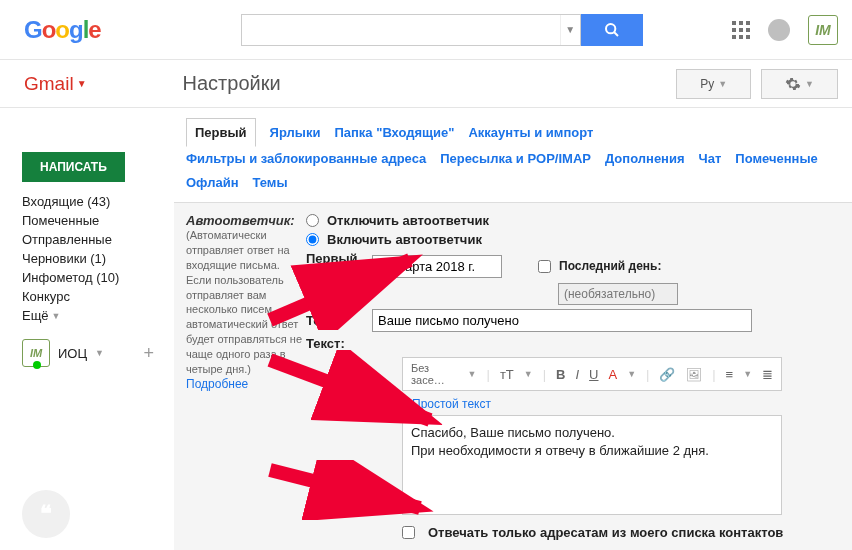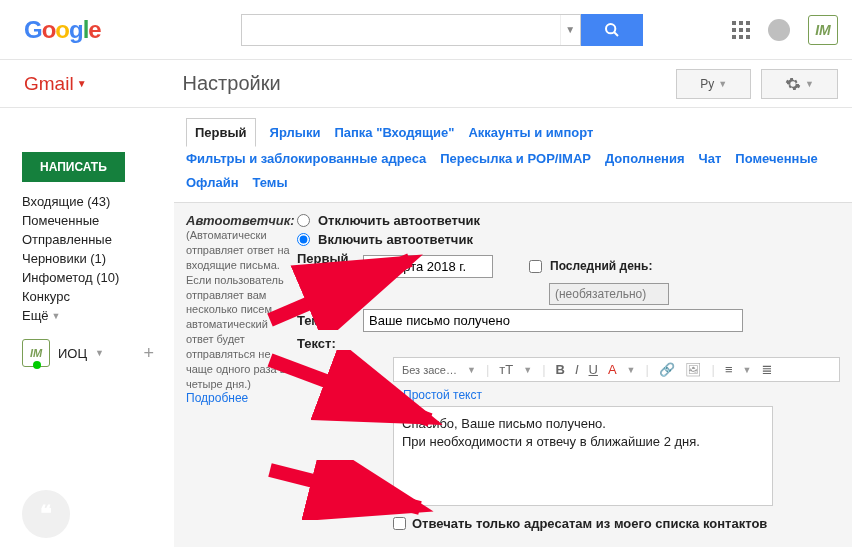--- a/index.html
+++ b/index.html
@@ -60,26 +60,26 @@
 .radio-row input{margin:0;}
 .field-row{display:flex;align-items:center;gap:8px;margin:4px 0;font-size:13px;}
 .field-label{width:58px;font-weight:bold;}
 .date-input,.text-input{border:1px solid #999;padding:3px 5px;font-size:13px;background:#fff;}
 .date-input{width:130px;}
 .text-input{width:380px;}
 .last-day-label{font-size:12px;font-weight:bold;}
 .last-day-input{border:1px solid #999;background:#eee;padding:3px 5px;font-size:12px;color:#777;width:120px;}
 .text-label{font-weight:bold;font-size:13px;}
 
-.editor-toolbar{margin-top:6px;margin-left:96px;width:447px;background:#fff;border:1px solid #ccc;padding:4px 8px;display:flex;align-items:center;gap:10px;color:#666;font-size:13px;}
+.editor-toolbar{margin-top:6px;margin-left:96px;width:380px;background:#fff;border:1px solid #ccc;padding:4px 8px;display:flex;align-items:center;gap:10px;color:#666;font-size:13px;}
 .tb-font{font-size:11px;}
 .tb-sep{color:#ddd;}
 .plain-text{color:#1a73e8;font-size:12px;margin:6px 0 4px 96px;display:block;}
 .editor-body{margin-left:96px;width:380px;min-height:100px;background:#fff;border:1px solid #ccc;padding:8px;font-size:13px;line-height:1.4;white-space:pre-wrap;}
-.contacts-row{margin:10px 0 0 96px;display:flex;align-items:center;gap:6px;font-size:13px;font-weight:bold;}
+.contacts-row{margin:10px 0 0 96px;display:flex;align-items:center;gap:13px;font-size:13px;font-weight:bold;}
 
 
 .arrow{position:absolute;pointer-events:none;}
 </style>
 </head>
 <body>
 
 <div class="header">
   <div class="logo">
     <span class="b">G</span><span class="r">o</span><span class="y">o</span><span class="b">g</span><span class="g">l</span><span class="r">e</span>

